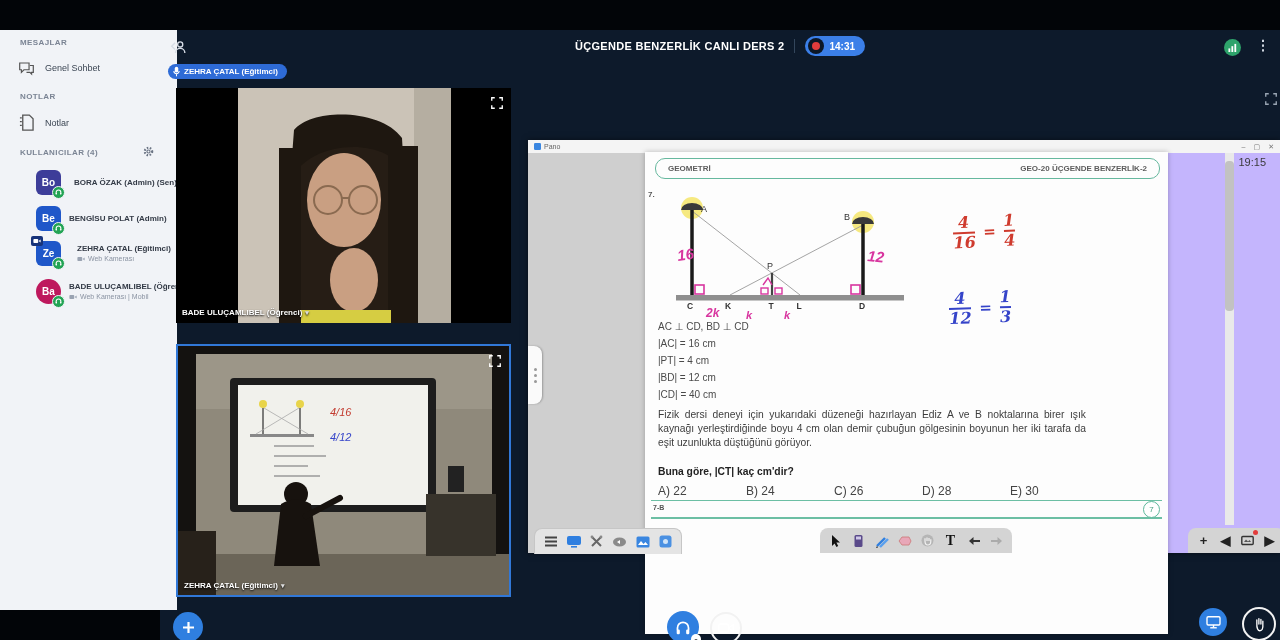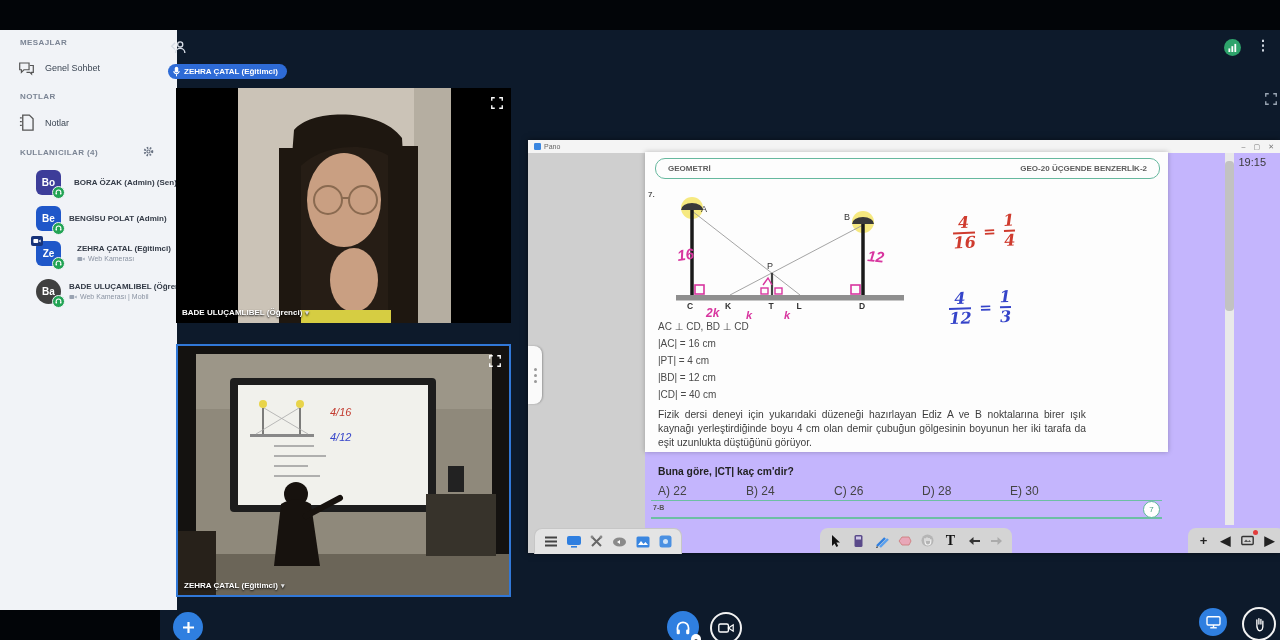--- a/index.html
+++ b/index.html
@@ -165,21 +165,21 @@
               <rect x="0.5" y="1" width="6" height="5" rx="1" fill="#9aa3b2"></rect>
               <path d="M7 3.5l2.5-2v4z" fill="#9aa3b2"></path>
             </svg>
           <span>Web Kamerası</span>
         </span>
       </span>
     </div>
 
     <div class="abs" style="left:36px;top:244px;width:120px;height:34px;display:flex;align-items:center;gap:8px;">
       <span style="position:relative;">
-        <span class="avatar" style="background:#404040;border-radius:50%;">Ba</span>
+        <span class="avatar" style="background:#be185d;border-radius:50%;">Ba</span>
         <span class="badge" style="right:-4px;bottom:-4px;">
           <svg width="7" height="6" viewBox="0 0 10 9">
               <path d="M1.5 7V5a3.5 3.5 0 0 1 7 0v2" fill="none" stroke="#fff" stroke-width="1.6"></path>
               <rect x="0.7" y="5.6" width="2" height="2.6" rx=".8" fill="#fff"></rect>
               <rect x="7.3" y="5.6" width="2" height="2.6" rx=".8" fill="#fff"></rect>
             </svg>
         </span>
       </span>
       <span style="display:flex;flex-direction:column;gap:2px;">
         <span class="user-name">BADE ULUÇAMLIBEL (Öğrenci)</span>
@@ -187,20 +187,30 @@
           <svg width="8" height="6" viewBox="0 0 10 7">
               <rect x="0.5" y="1" width="6" height="5" rx="1" fill="#9aa3b2"></rect>
               <path d="M7 3.5l2.5-2v4z" fill="#9aa3b2"></path>
             </svg>
           <span>Web Kamerası | Mobil</span>
         </span>
       </span>
     </div>
   </div>
 
+  <div class="abs" style="left:160px;top:32px;width:1120px;height:28px;display:flex;align-items:center;justify-content:center;gap:10px;">
+    <span class="tb-title">ÜÇGENDE BENZERLİK CANLI DERS 2</span>
+    <span class="tb-sep"></span>
+    <span class="rec-pill">
+      <span class="rec-circle">
+          <span class="rec-dot"></span>
+        </span>
+      <span class="rec-time">14:31</span>
+    </span>
+  </div>
   <div class="abs tool-btn" style="left:170px;top:38px;">
     <svg width="18" height="16" viewBox="0 0 20 18">
         <path d="M6 4l-4 4 4 4" fill="none" stroke="#d7dde6" stroke-width="1.6"></path>
         <circle cx="12" cy="6" r="3" fill="none" stroke="#d7dde6" stroke-width="1.6"></circle>
         <path d="M6.5 16a5.5 5.5 0 0 1 11 0" fill="none" stroke="#d7dde6" stroke-width="1.6"></path>
       </svg>
   </div>
   <div class="abs rbtn" style="left:1224px;top:39px;width:17px;height:17px;background:#2ea36b;">
     <svg width="9" height="9" viewBox="0 0 10 10">
         <rect x="0.5" y="6" width="2" height="4" fill="#fff"></rect>
@@ -308,21 +318,21 @@
       <span style="width:3px;height:3px;border-radius:50%;background:#999;"></span>
       <span style="width:3px;height:3px;border-radius:50%;background:#999;"></span>
     </div>
 
     <div class="abs" style="right:14px;top:16px;font-size:11px;color:#3a3a3a;">19:15</div>
 
     <div class="abs scrollbar-track" style="right:46px;top:13px;width:9px;height:372px;">
       <div class="scrollbar-thumb" style="width:9px;height:150px;margin-top:8px;"></div>
     </div>
 
-    <div class="abs paper" style="left:117px;top:12px;width:523px;height:300px;">
+    <div class="abs paper" style="left:117px;top:12px;width:523px;height:482px;">
 
       <div class="abs geo-header" style="left:10px;top:6px;width:479px;height:19px;">
         <span>GEOMETRİ</span>
         <span>GEO-20 ÜÇGENDE BENZERLİK-2</span>
       </div>
 
       <div class="abs" style="left:3px;top:38px;font-size:8px;font-weight:bold;color:#555;">7.</div>
 
       <div class="abs" style="left:25px;top:43px;">
         <svg width="245" height="125" viewBox="0 0 245 125">

